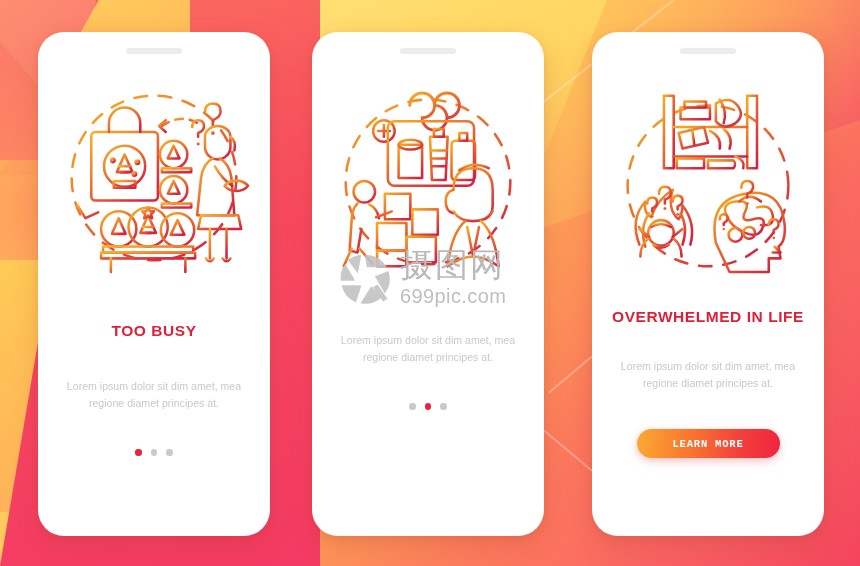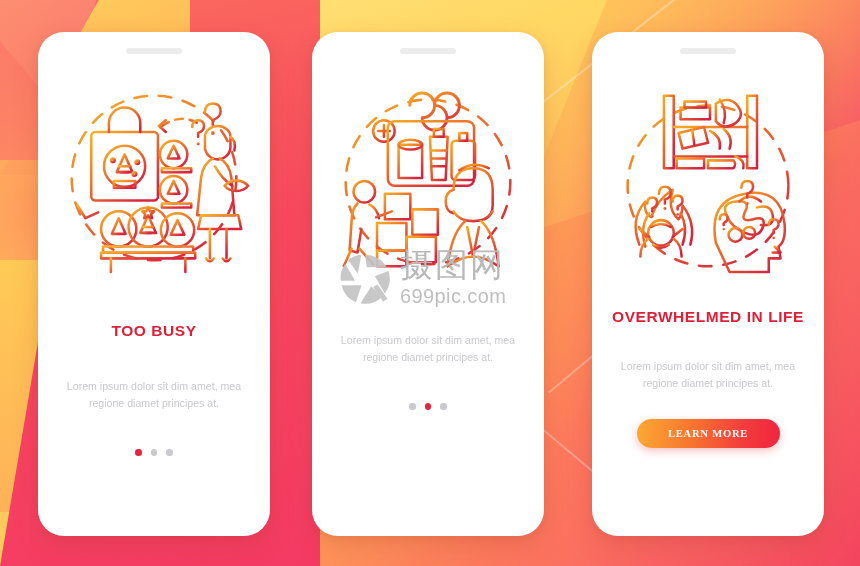--- a/index.html
+++ b/index.html
@@ -174,29 +174,29 @@
   .dots {
     display:flex;
     gap:9px;
     margin-top:38px;
     flex:none;
   }
   .dot { width:6.5px; height:6.5px; border-radius:50%; background:#C9C9CE; }
   .dot.active { background:#E8253C; }
 
   .cta {
-    margin-top:28px;
+    margin-top:38px;
     width:143px; height:29px;
     border:none;
     border-radius:15px;
     color:#ffffff;
     font-size:10.6px;
     font-weight:bold;
     letter-spacing:.75px;
-    font-family:Liberation Serif, serif;
+    font-family:Liberation Mono, monospace;
     cursor:pointer;
     background:linear-gradient(95deg, #FBA934 0%, #F8752F 38%, #F33F3C 72%, #F0243F 100%);
     box-shadow:0 3px 8px rgba(230,50,50,.30);
     flex:none;
   }
 
   
   #watermark {
     position:absolute;
     left:338px; top:248px;

